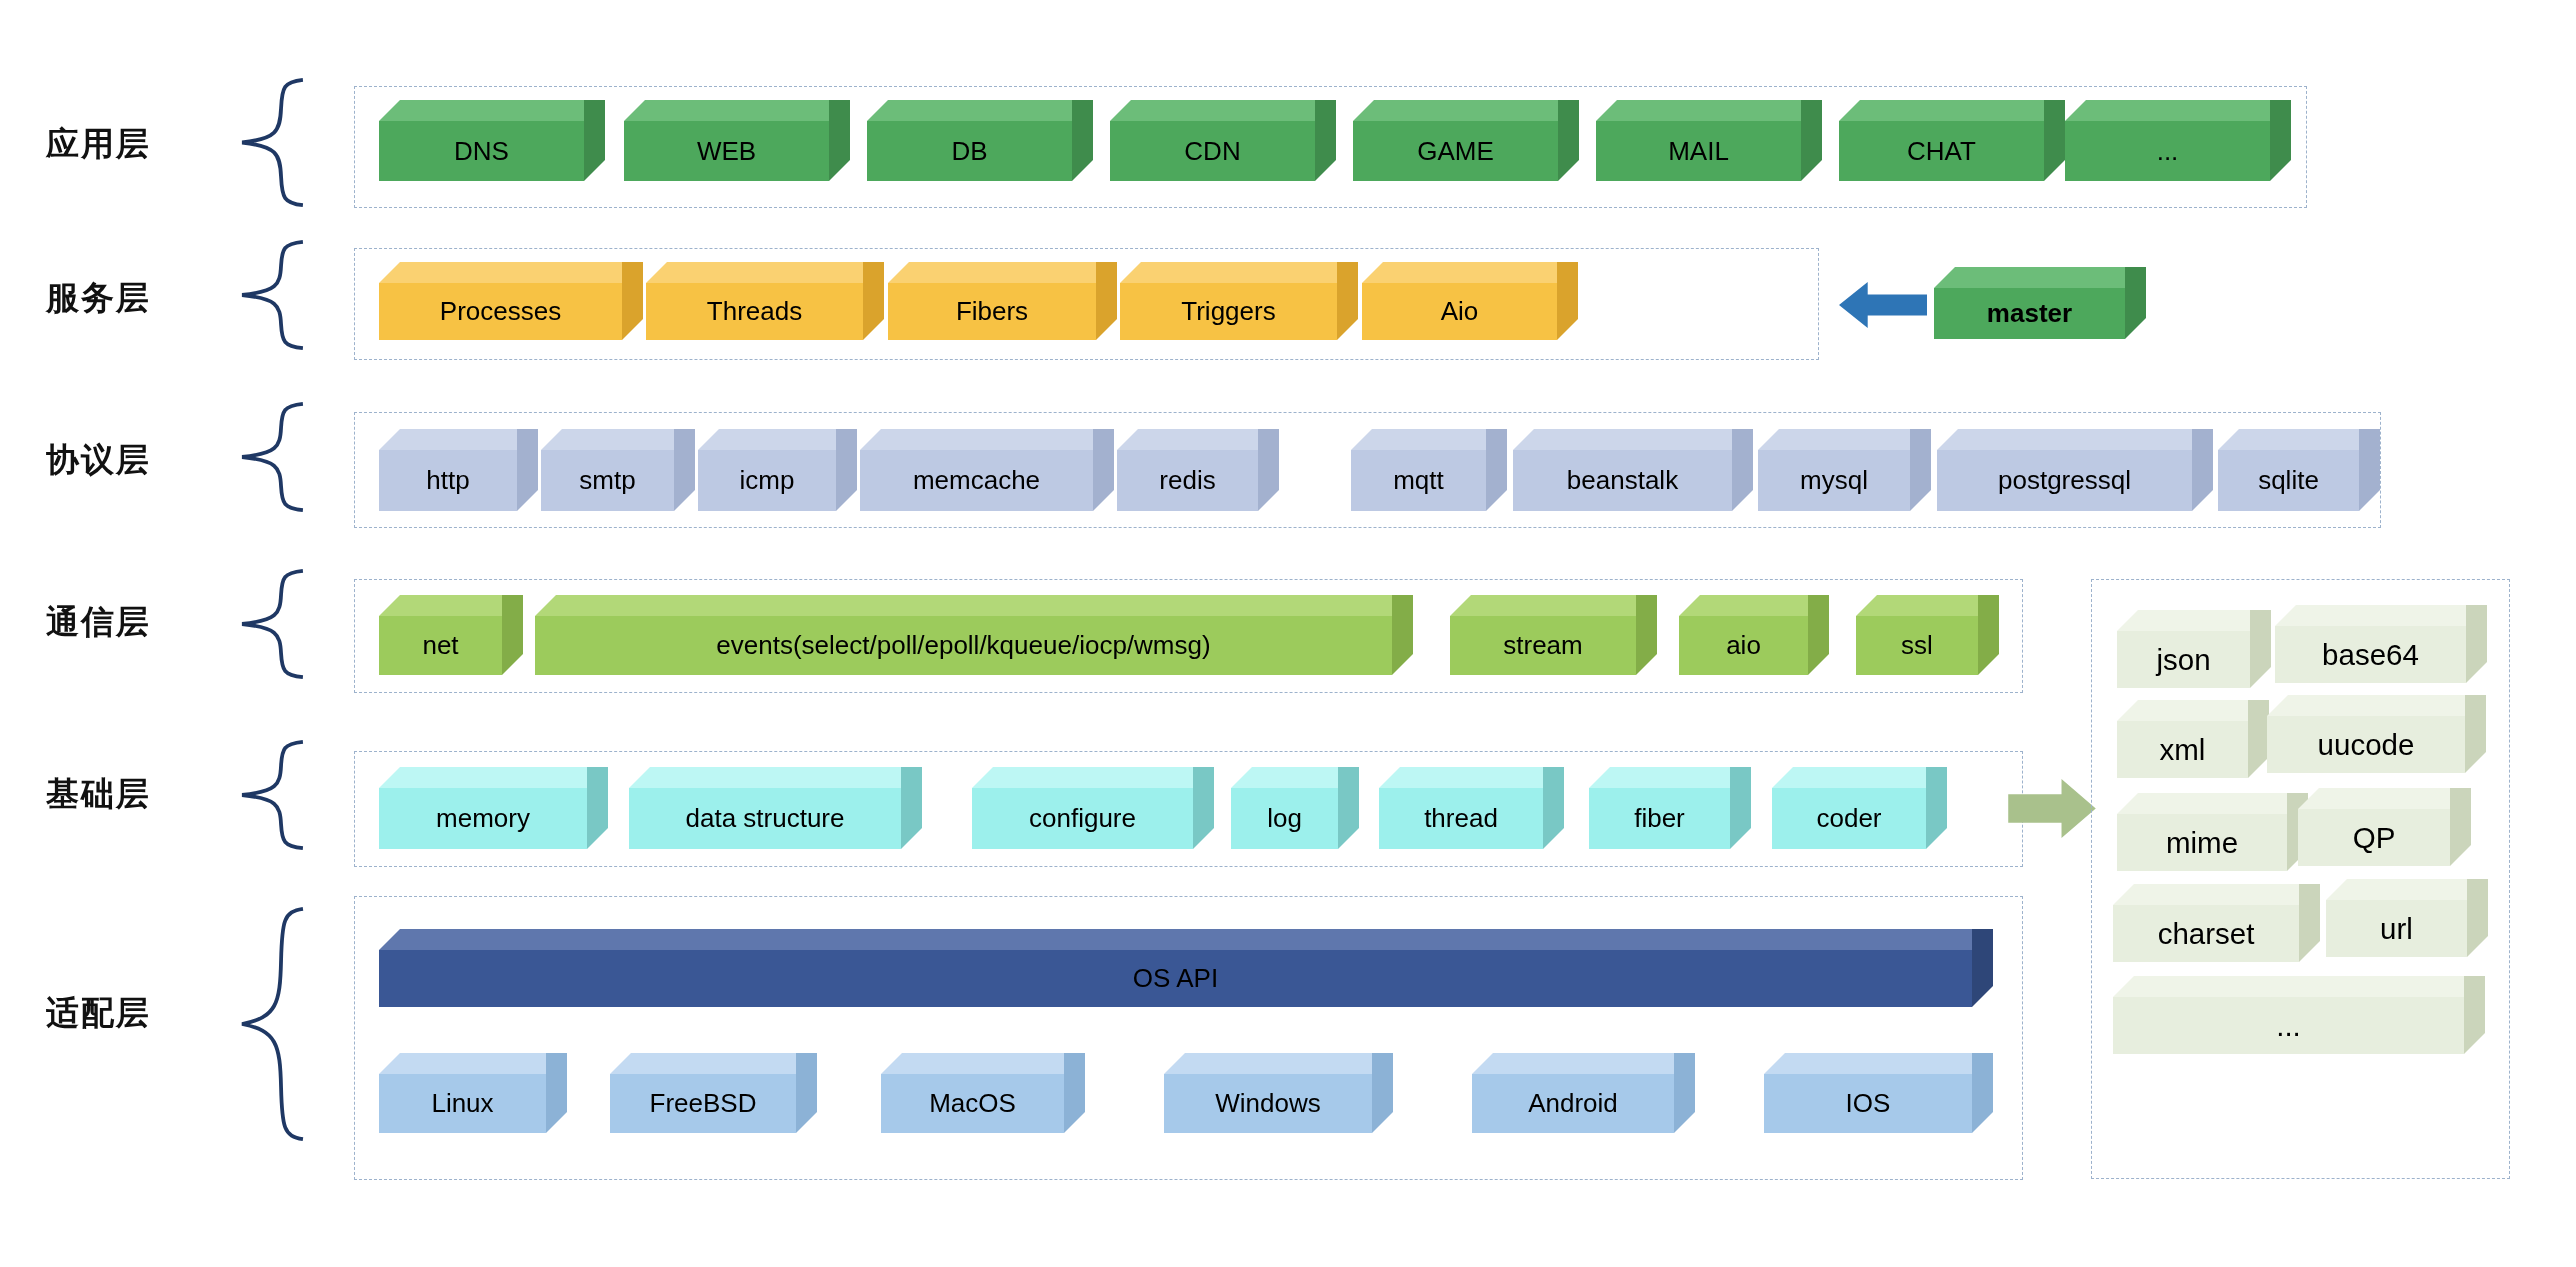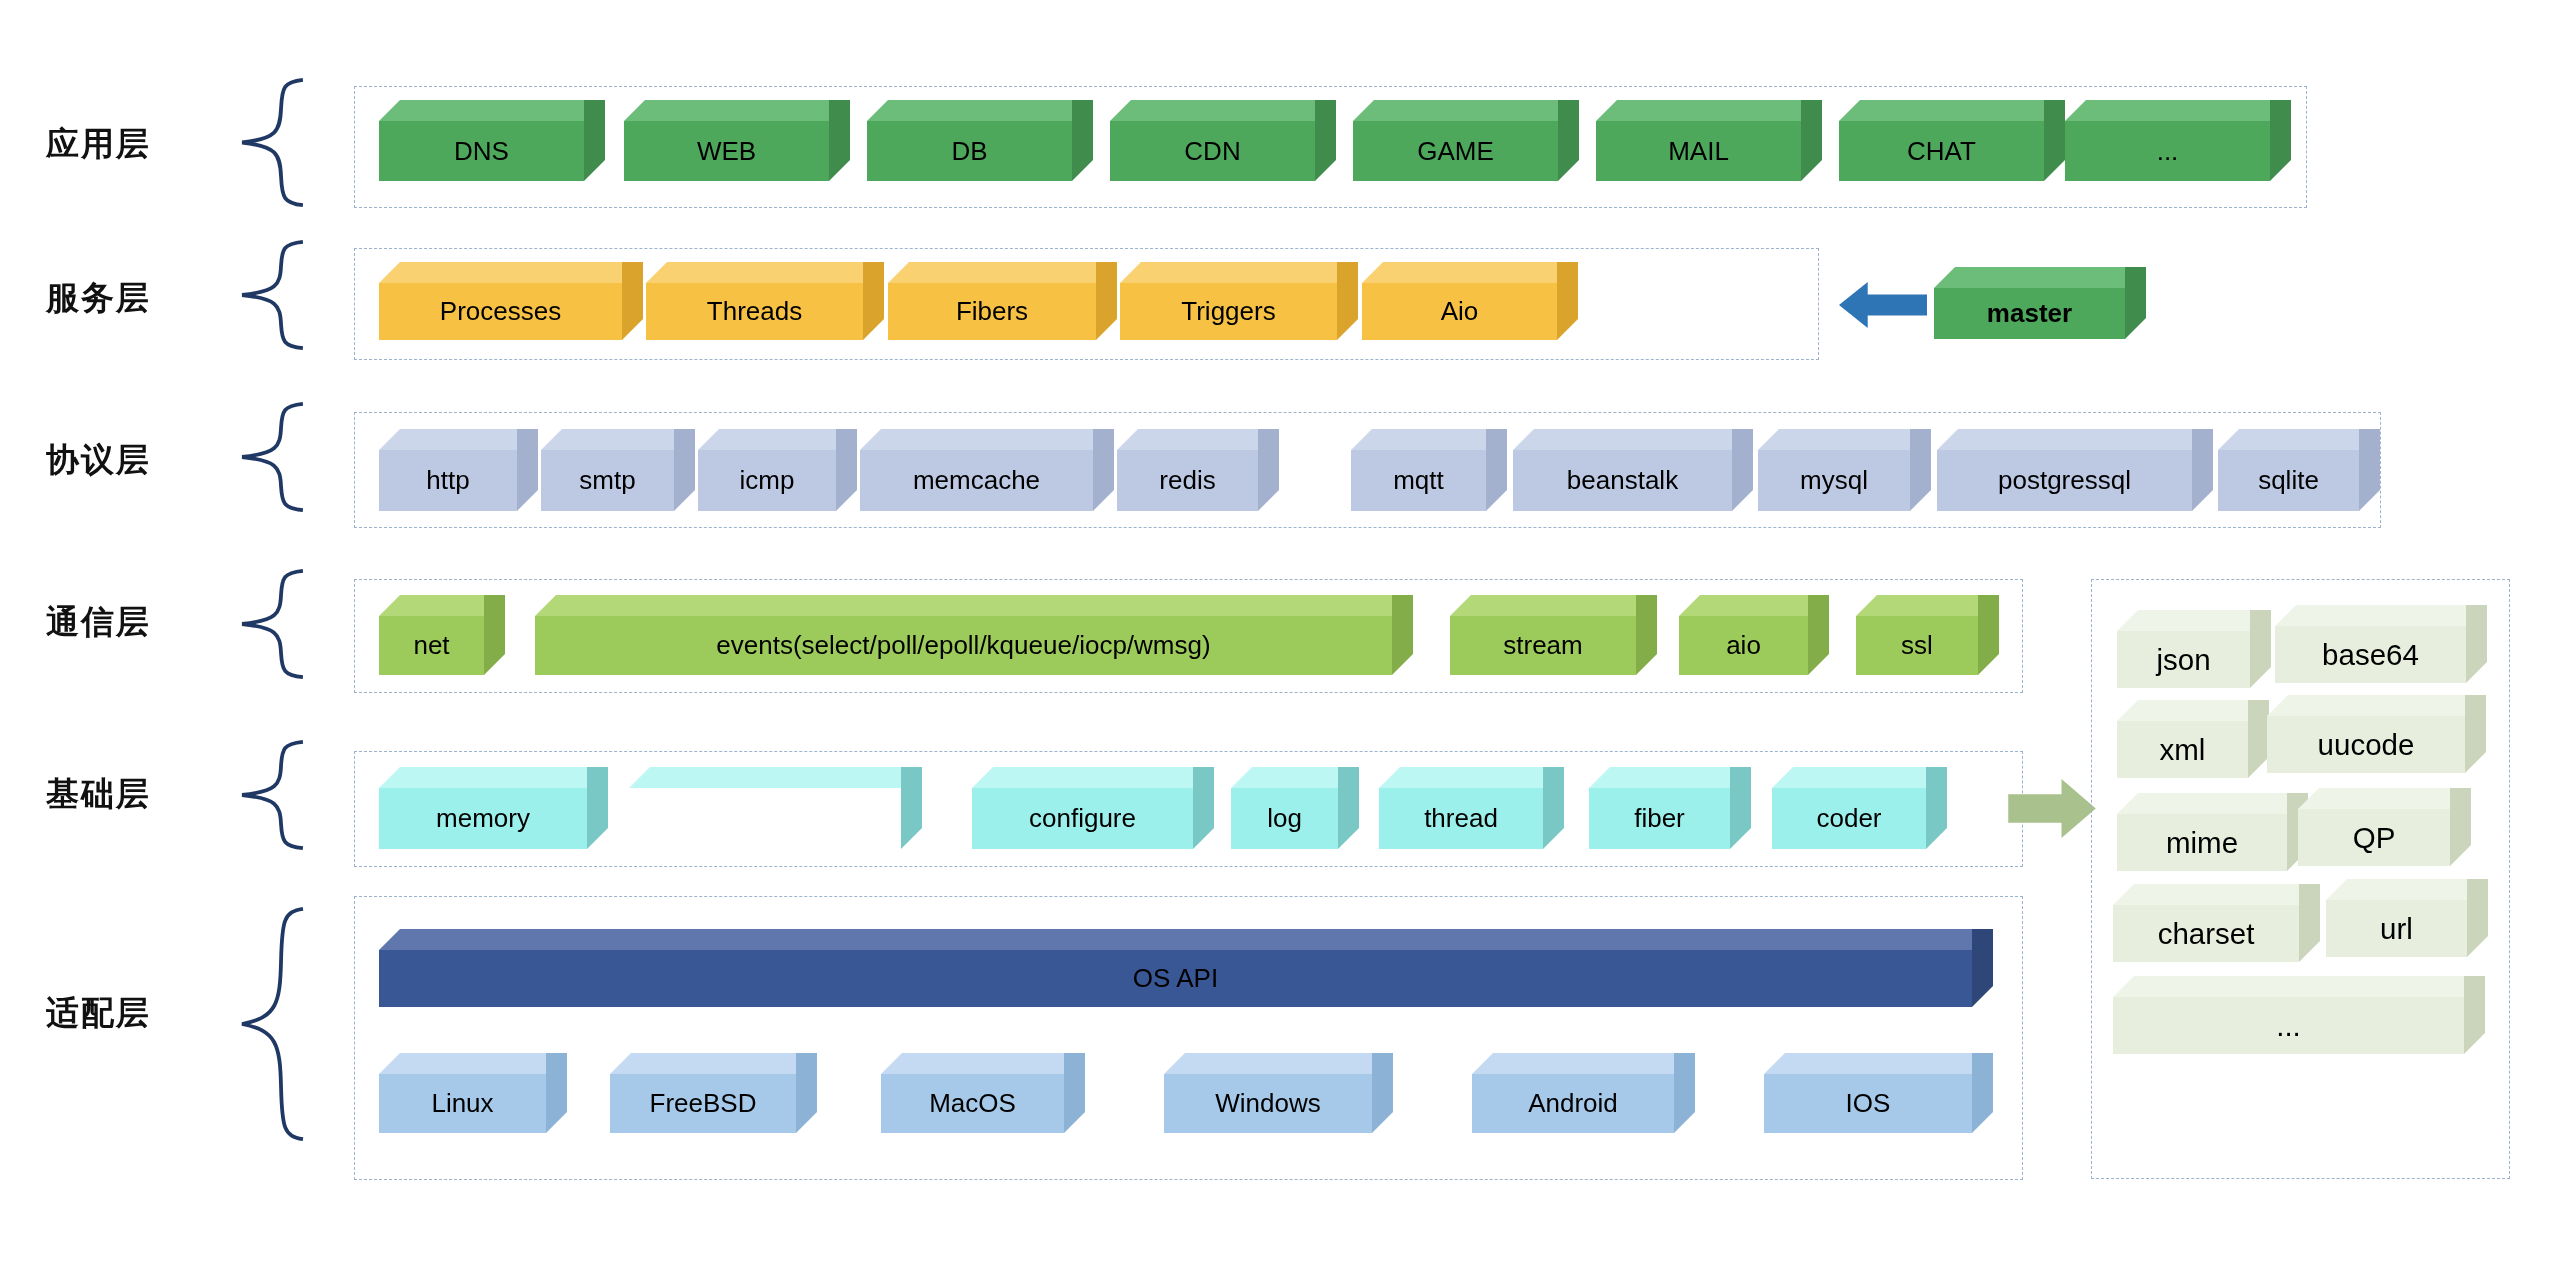--- a/index.html
+++ b/index.html
@@ -265,21 +265,21 @@
     <div class="front">postgressql</div>
   </div>
   <div class="box3d bl" style="left:2218px;top:429px;width:141px;height:82px;">
     <div class="top"></div>
     <div class="side"></div>
     <div class="front">sqlite</div>
   </div>
 
   <div class="dashed" style="left:354px;top:579px;width:1669px;height:114px;"></div>
 
-  <div class="box3d lg" style="left:379px;top:595px;width:105px;height:80px;border-radius:27px;">
+  <div class="box3d lg" style="left:379px;top:595px;width:123px;height:80px;border-radius:27px;">
     <div class="top"></div>
     <div class="side"></div>
     <div class="front">net</div>
   </div>
   <div class="box3d lg" style="left:535px;top:595px;width:857px;height:80px;">
     <div class="top"></div>
     <div class="side"></div>
     <div class="front">events(select/poll/epoll/kqueue/iocp/wmsg)</div>
   </div>
   <div class="box3d lg" style="left:1450px;top:595px;width:186px;height:80px;">
@@ -301,20 +301,21 @@
   <div class="dashed" style="left:354px;top:751px;width:1669px;height:116px;"></div>
 
   <div class="box3d cy" style="left:379px;top:767px;width:208px;height:82px;">
     <div class="top"></div>
     <div class="side"></div>
     <div class="front">memory</div>
   </div>
   <div class="box3d cy" style="left:629px;top:767px;width:272px;height:82px;">
     <div class="top"></div>
     <div class="side"></div>
+    <div class="front">data structure</div>
   </div>
   <div class="box3d cy" style="left:972px;top:767px;width:221px;height:82px;">
     <div class="top"></div>
     <div class="side"></div>
     <div class="front">configure</div>
   </div>
   <div class="box3d cy" style="left:1231px;top:767px;width:107px;height:82px;">
     <div class="top"></div>
     <div class="side"></div>
     <div class="front">log</div>

